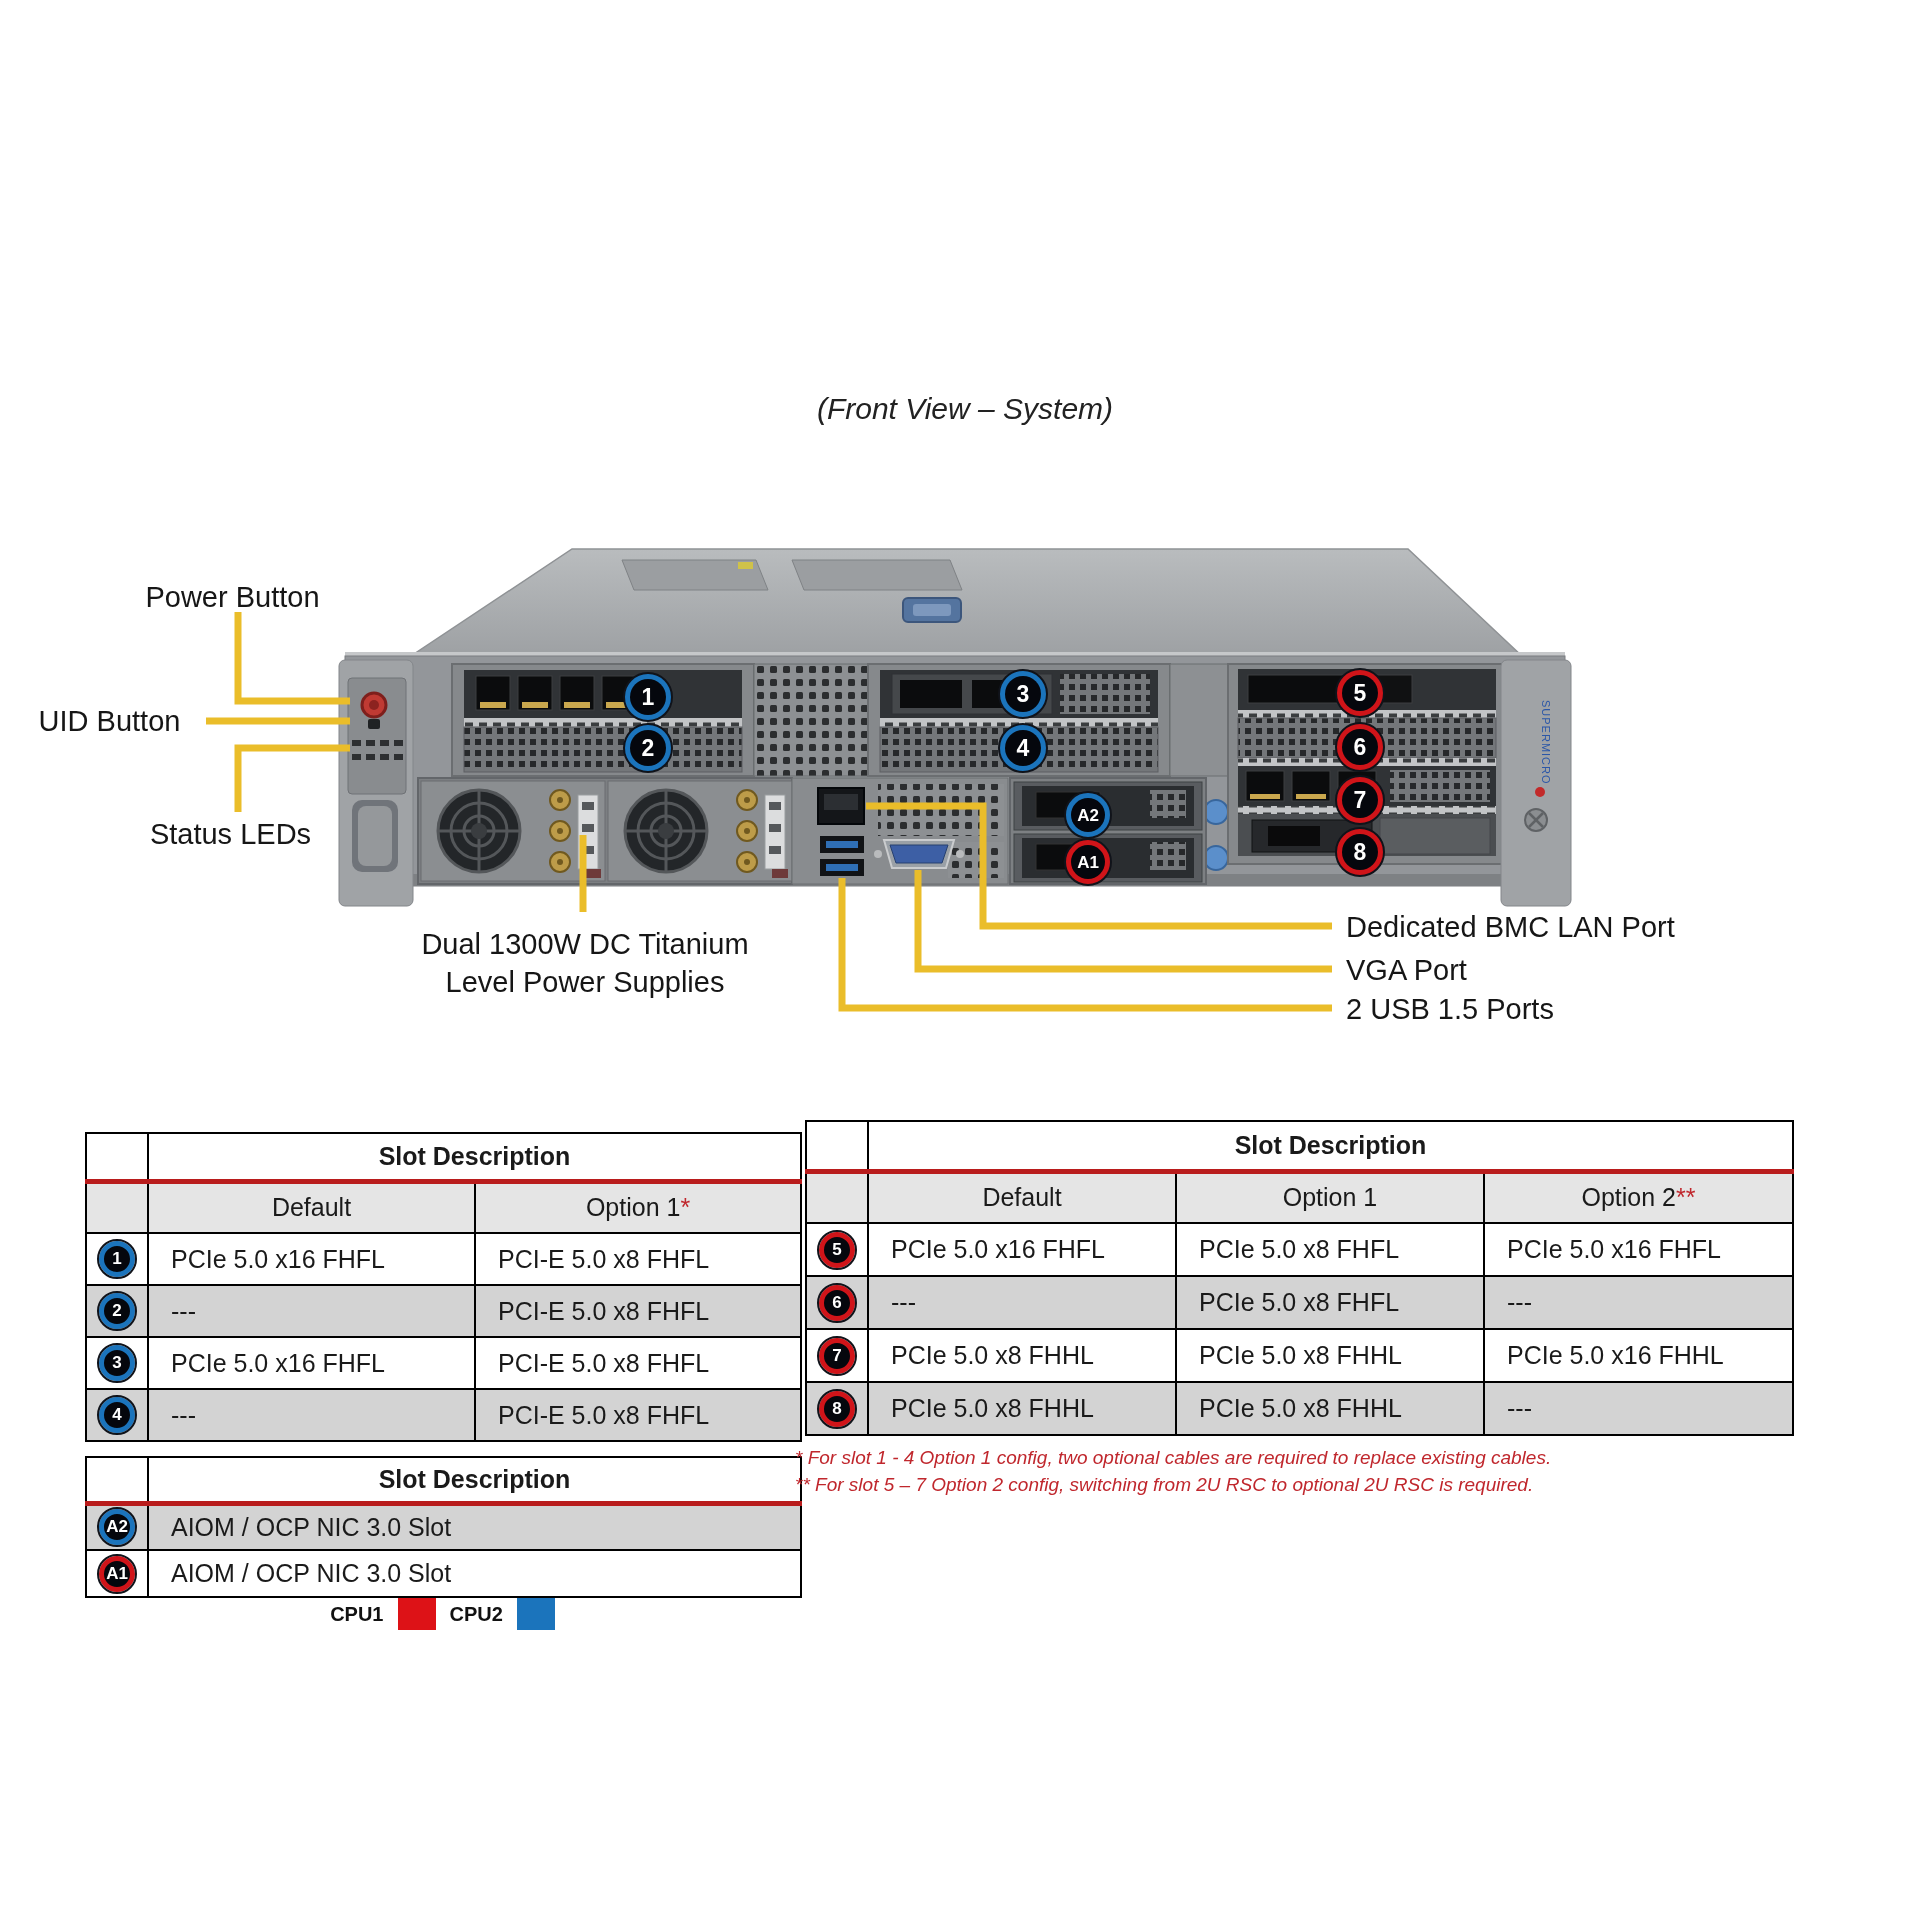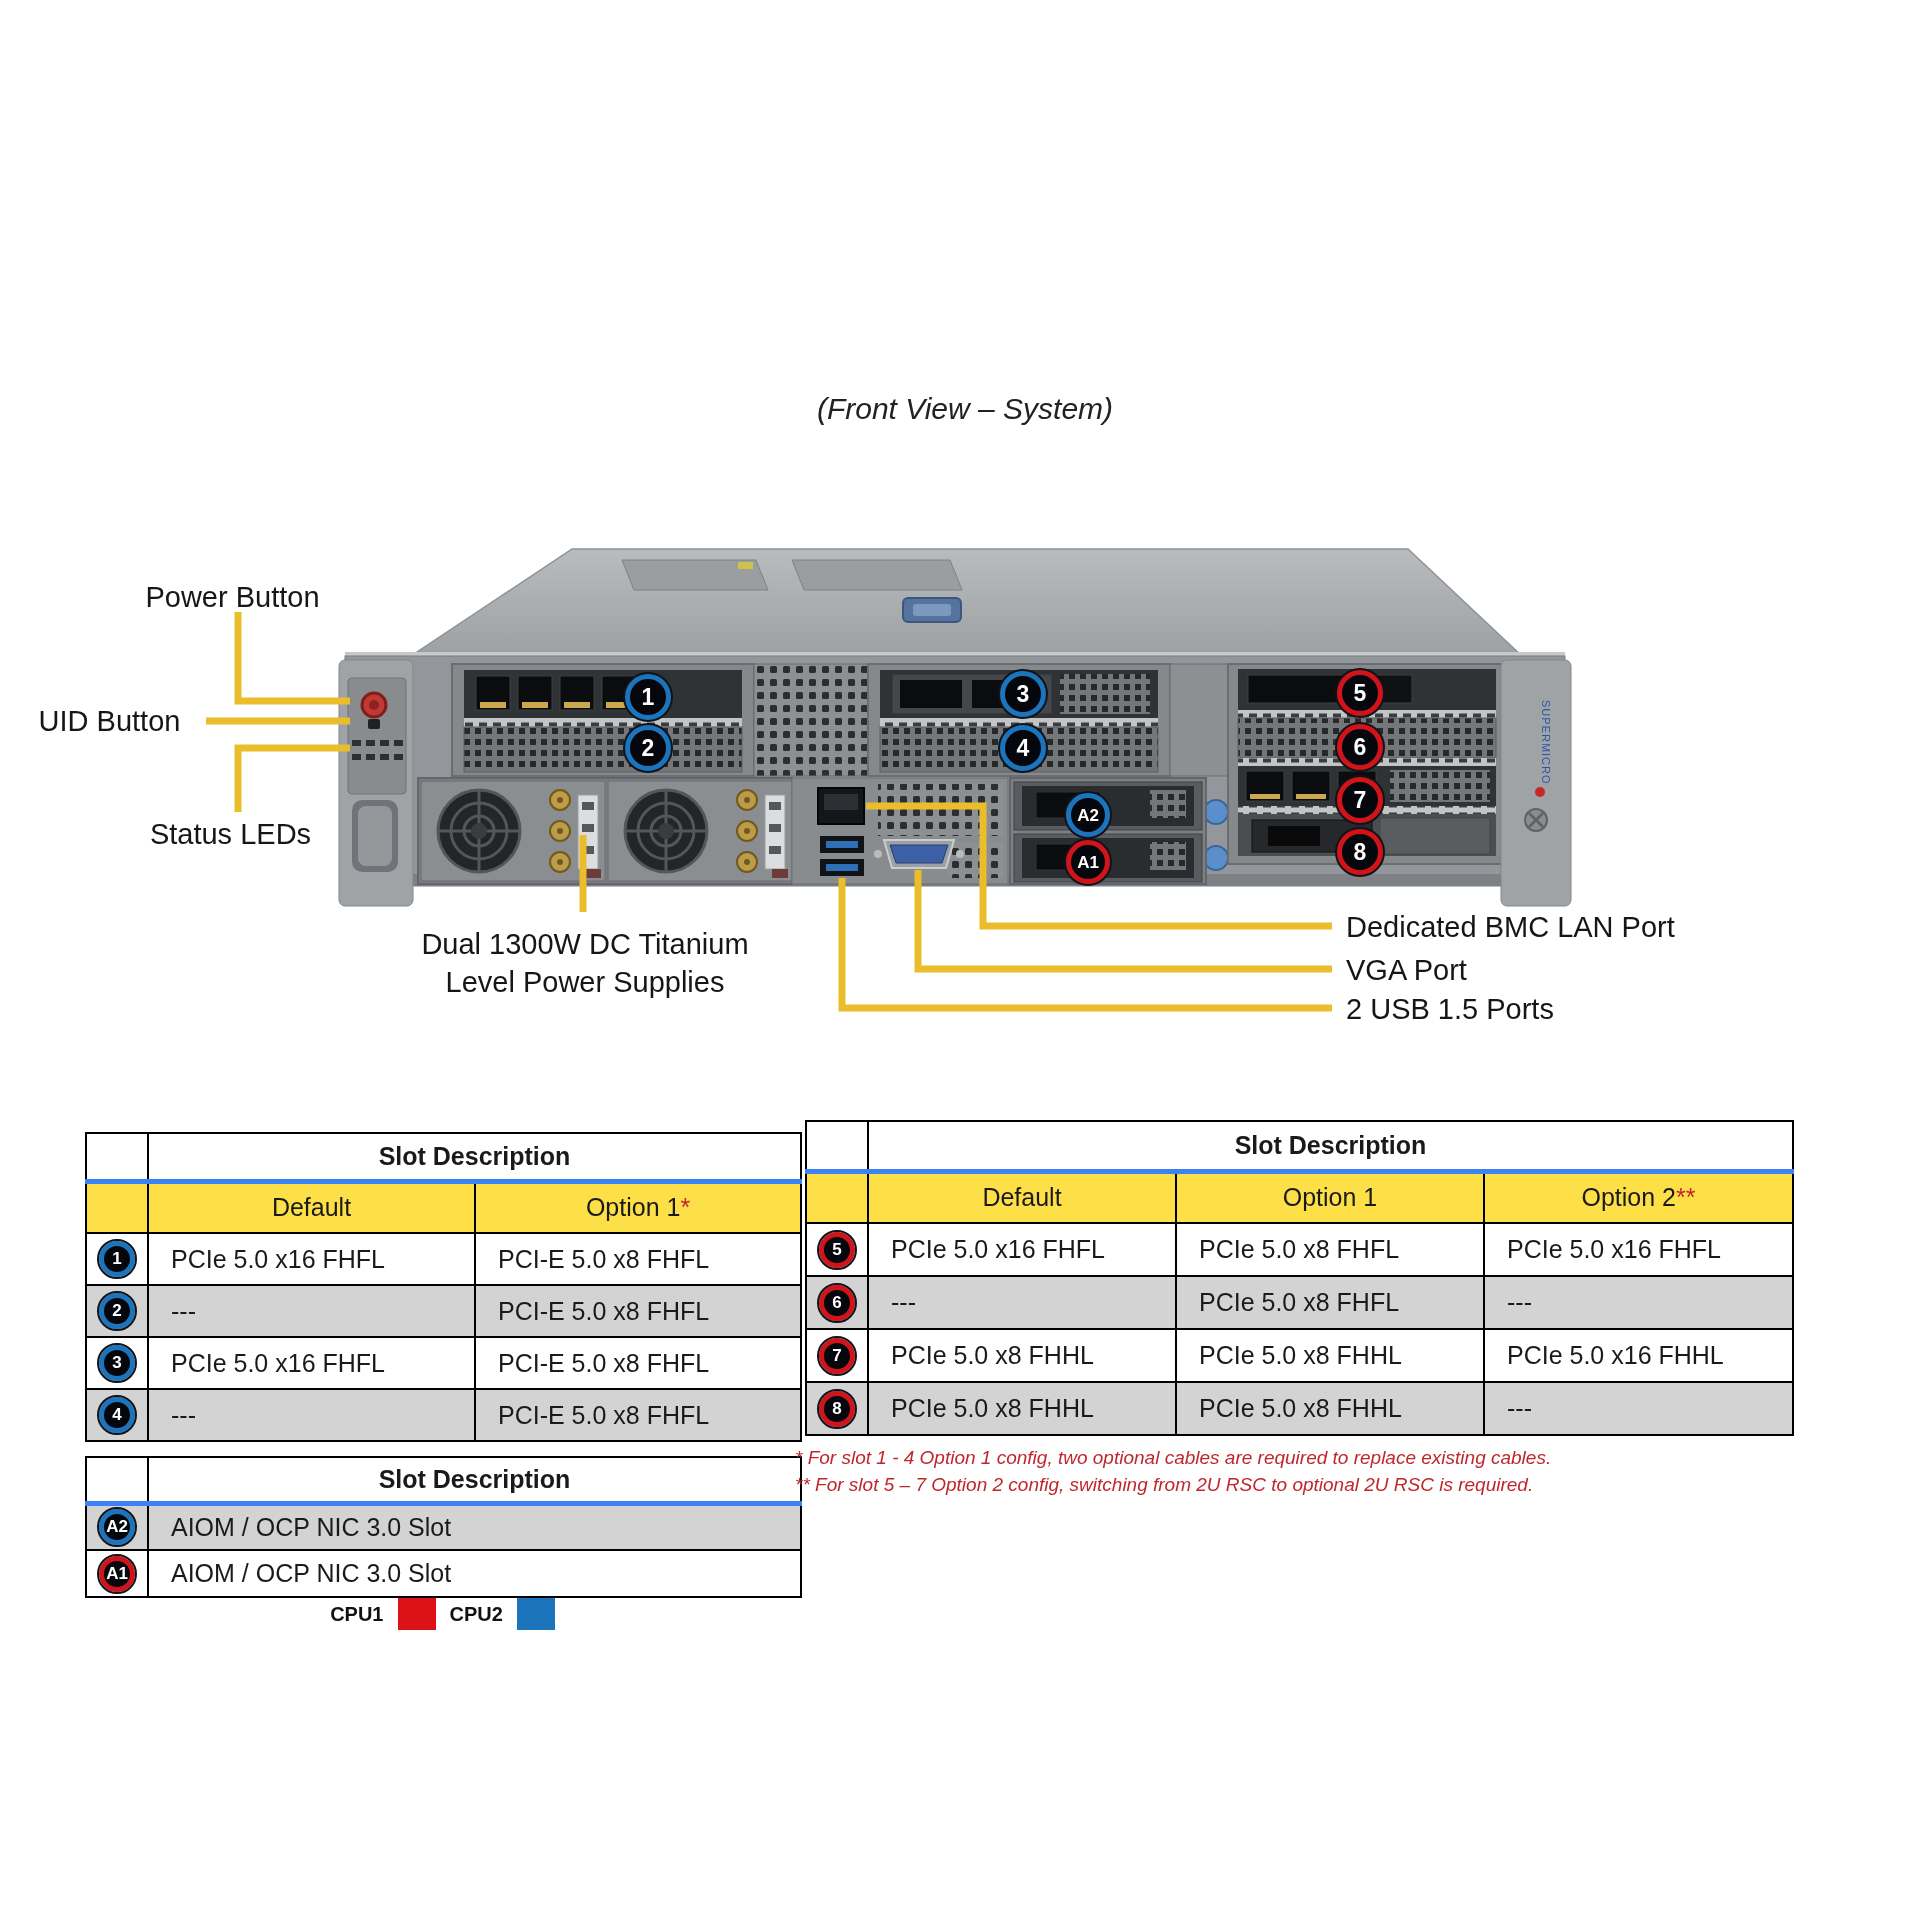--- a/index.html
+++ b/index.html
@@ -4,22 +4,22 @@
 <style>
   html,body{margin:0;padding:0;background:#ffffff;}
   body{width:1920px;height:1920px;position:relative;font-family:"Liberation Sans",sans-serif;color:#1a1a1a;overflow:hidden;}
   .abs{position:absolute;}
   .lbl{font-size:29px;color:#161616;text-align:center;white-space:nowrap;}
   .lbl-left{text-align:left;}
   #view-title{font-size:30px;font-style:italic;color:#222;}
   
   table.slot-table{border-collapse:collapse;table-layout:fixed;font-size:25px;background:#fff;}
   table.slot-table th,table.slot-table td{border:2px solid #000;padding:0;overflow:hidden;}
-  table.slot-table thead th{border-bottom:5px solid #3b82f6;font-weight:bold;text-align:center;background:#fff;}
-  table.slot-table .sub th{background:#fde047;font-weight:normal;text-align:center;}
+  table.slot-table thead th{border-bottom:5px solid #b91c1c;font-weight:bold;text-align:center;background:#fff;}
+  table.slot-table .sub th{background:#e5e5e5;font-weight:normal;text-align:center;}
   table.slot-table td.desc{padding-left:22px;text-align:left;}
   table.slot-table tr.gray td{background:#d3d3d3;}
   table.slot-table td.badge-cell{text-align:center;vertical-align:middle;background:#fff;}
   table.slot-table tr.gray td.badge-cell{background:#d3d3d3;}
   .red-mark{color:#c0272d;}
   .badge{display:inline-flex;width:26px;height:26px;border-radius:50%;background:#05070d;color:#fff;
          font-weight:bold;font-size:17px;line-height:26px;align-items:center;justify-content:center;
          outline:2px solid #10131a;}
   .badge.blue{border:5px solid #1B74BC;}
   .badge.red{border:5px solid #D01419;}

